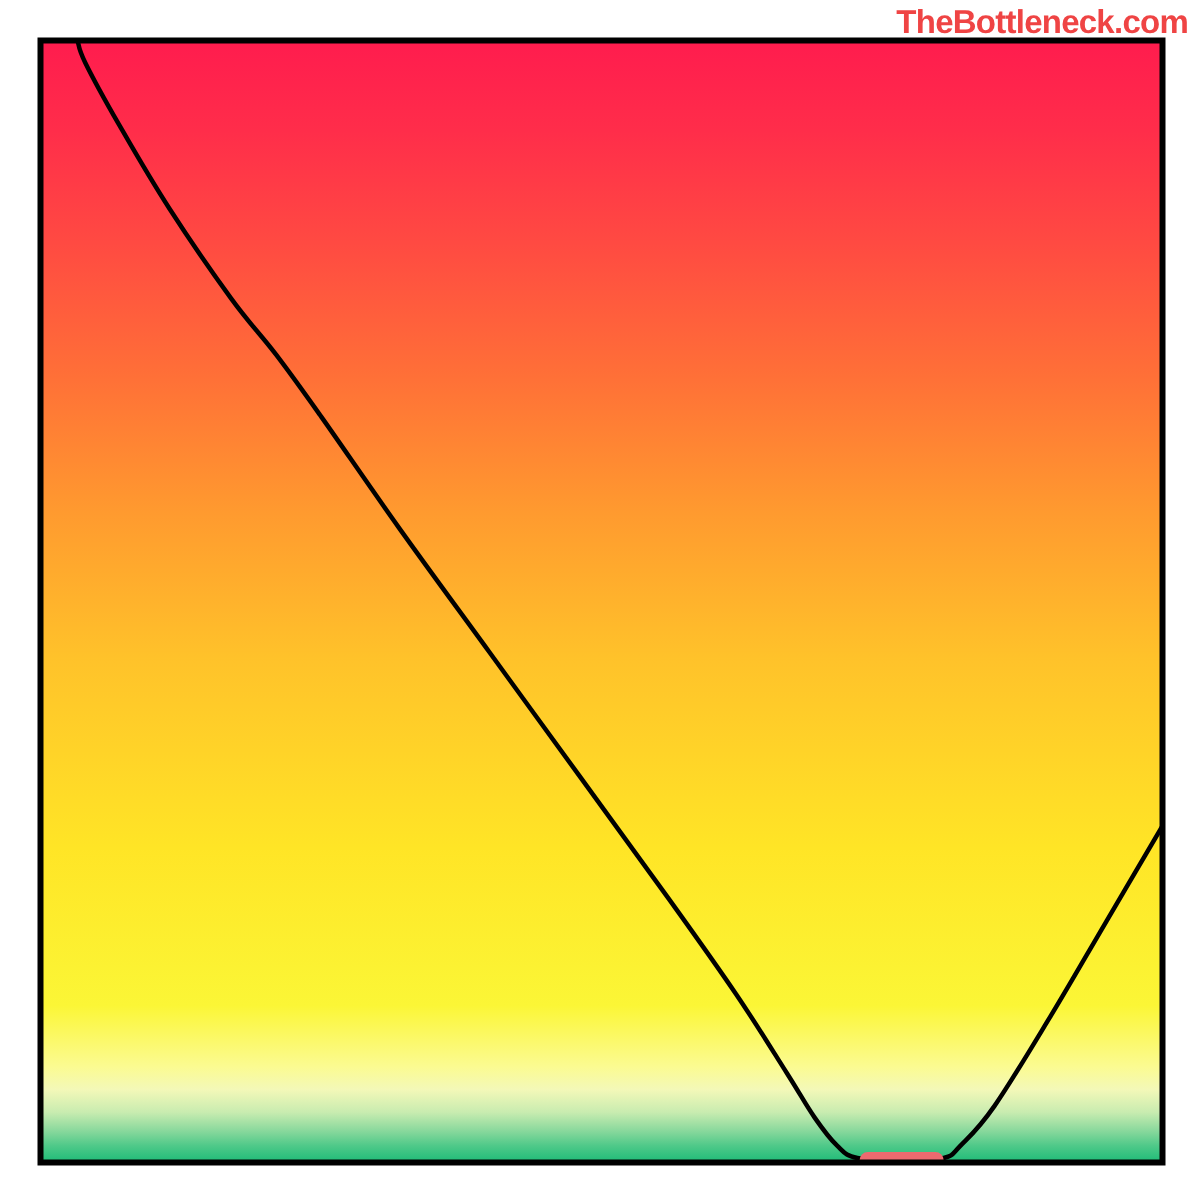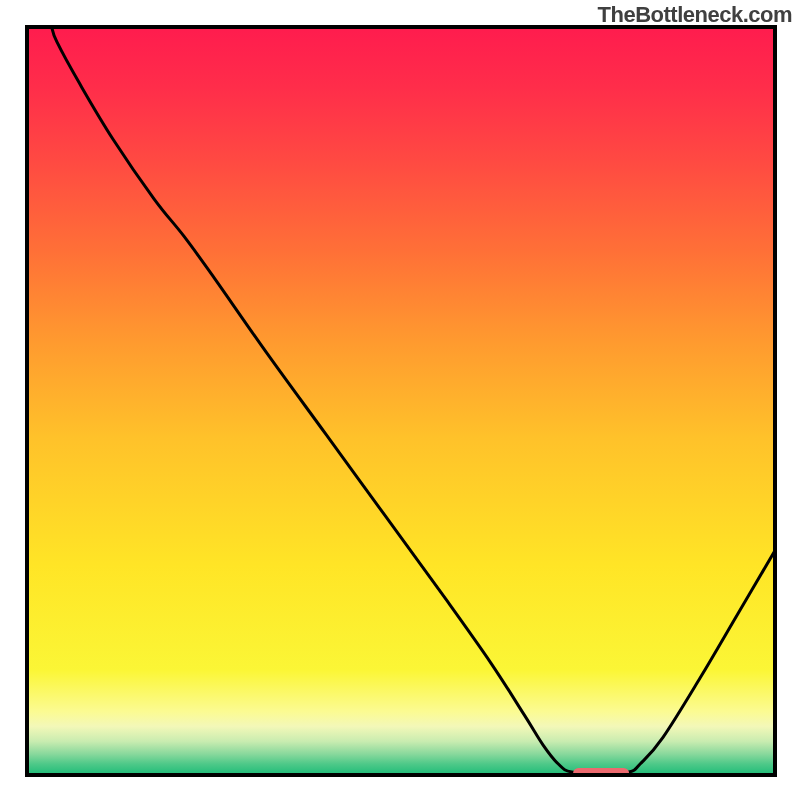--- a/index.html
+++ b/index.html
@@ -15,21 +15,21 @@
     width: 800px;
     height: 800px;
   }
   #watermark {
     position: absolute;
     top: 2px;
     right: 8px;
     font-family: Arial, Helvetica, sans-serif;
     font-size: 22px;
     font-weight: bold;
-    color: #404040;
+    color: #ef4444;
     letter-spacing: -0.5px;
     z-index: 3;
   }
   svg {
     display: block;
   }
 </style>
 </head>
 <body>
 

